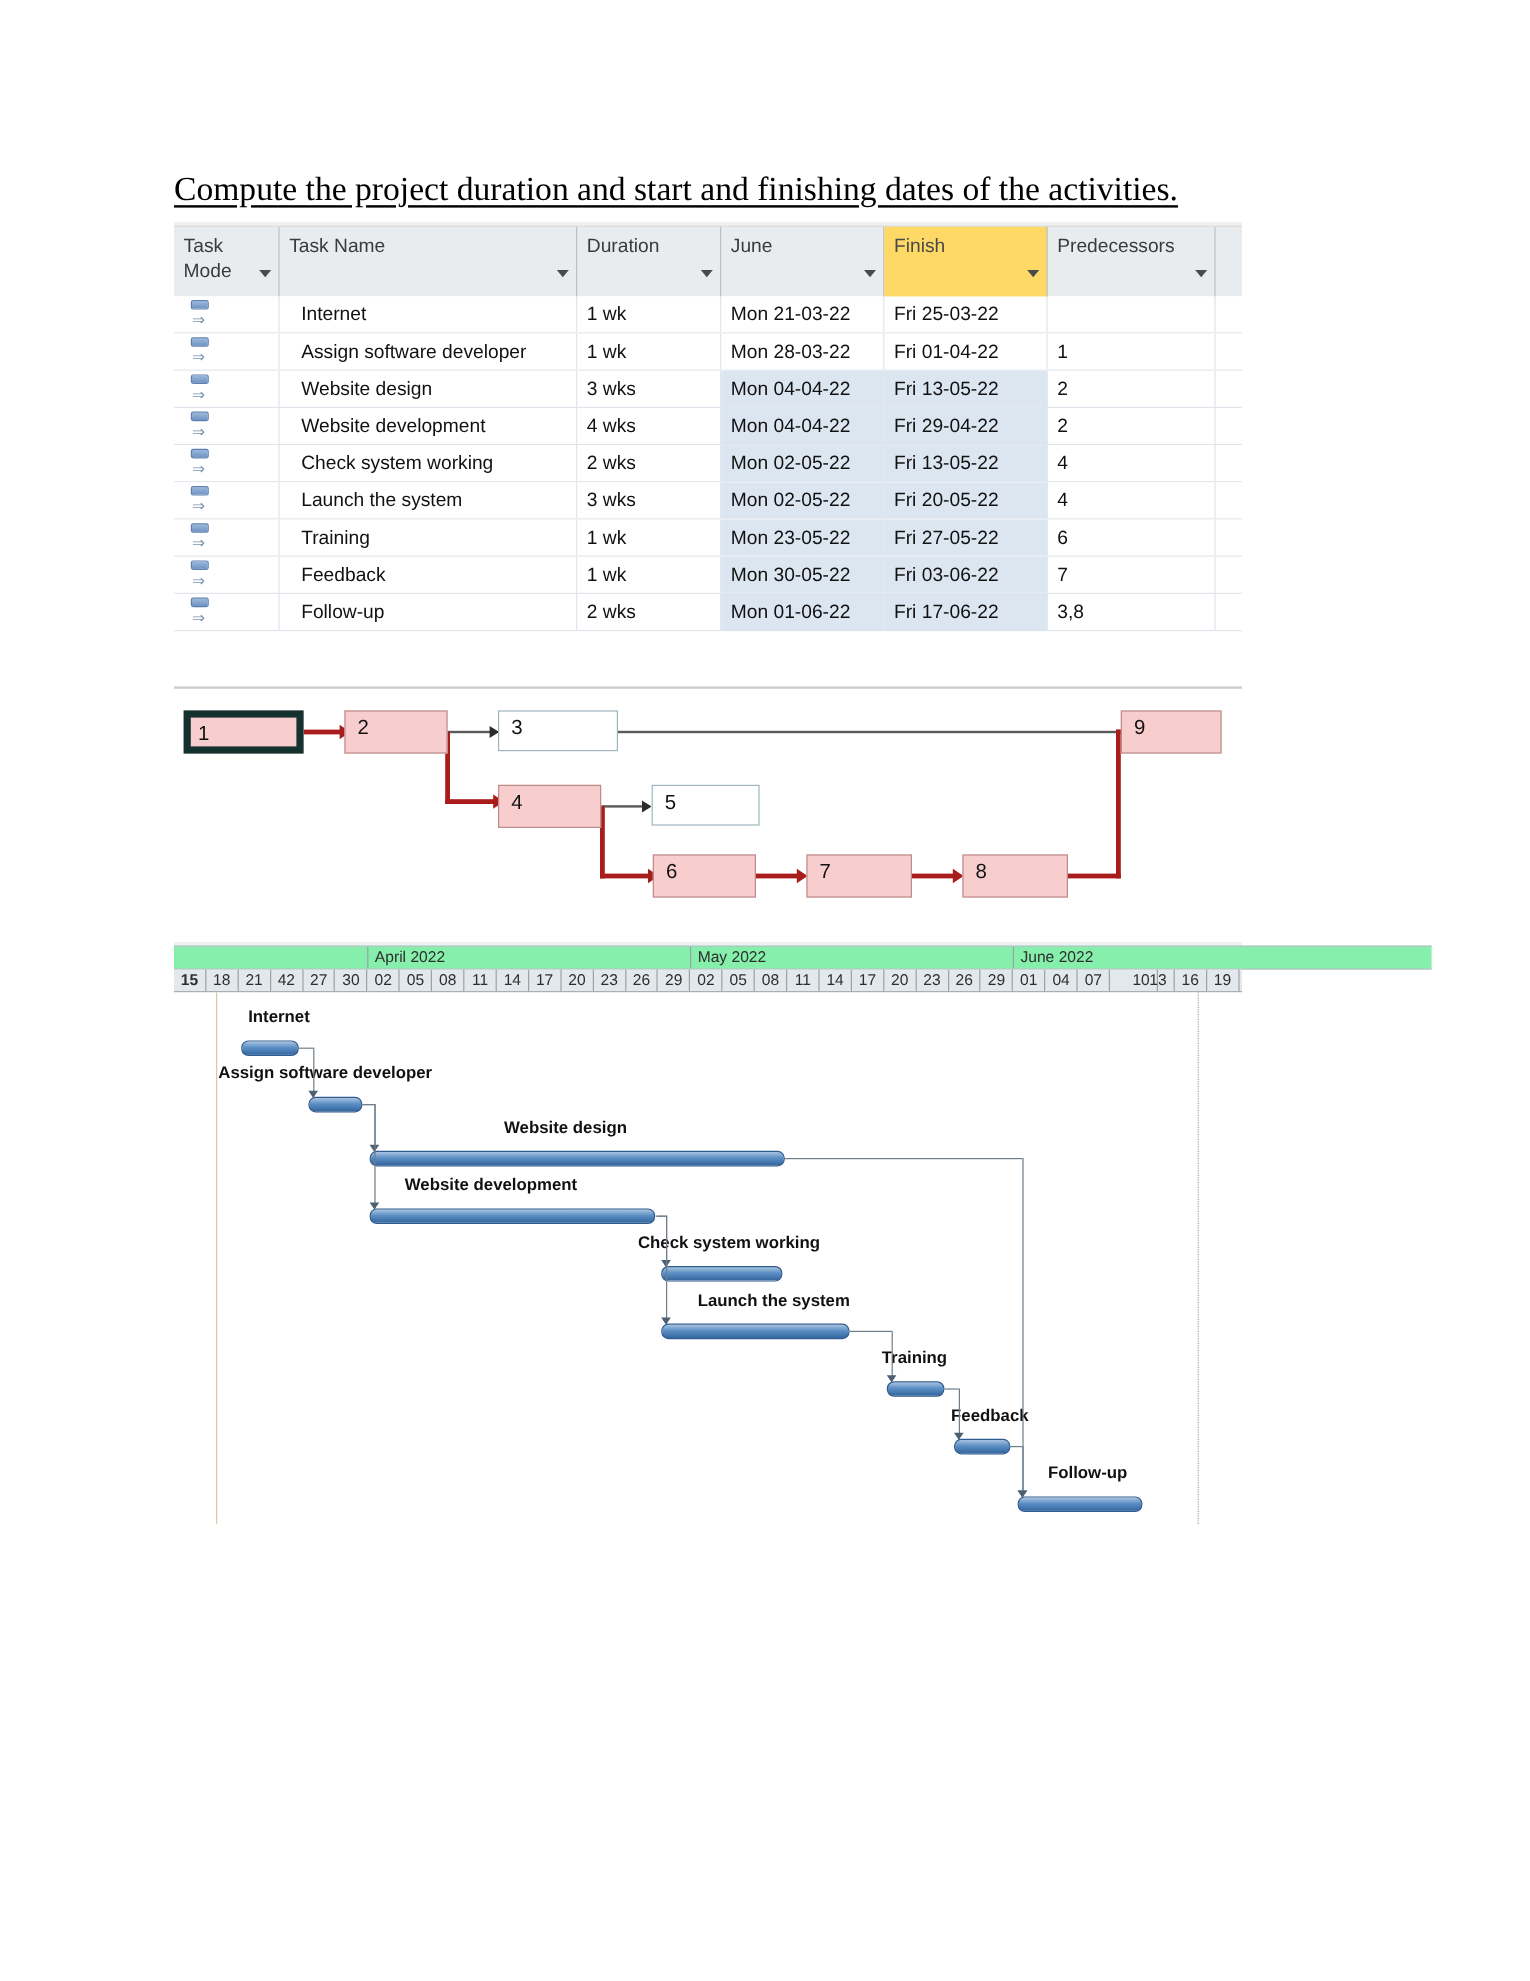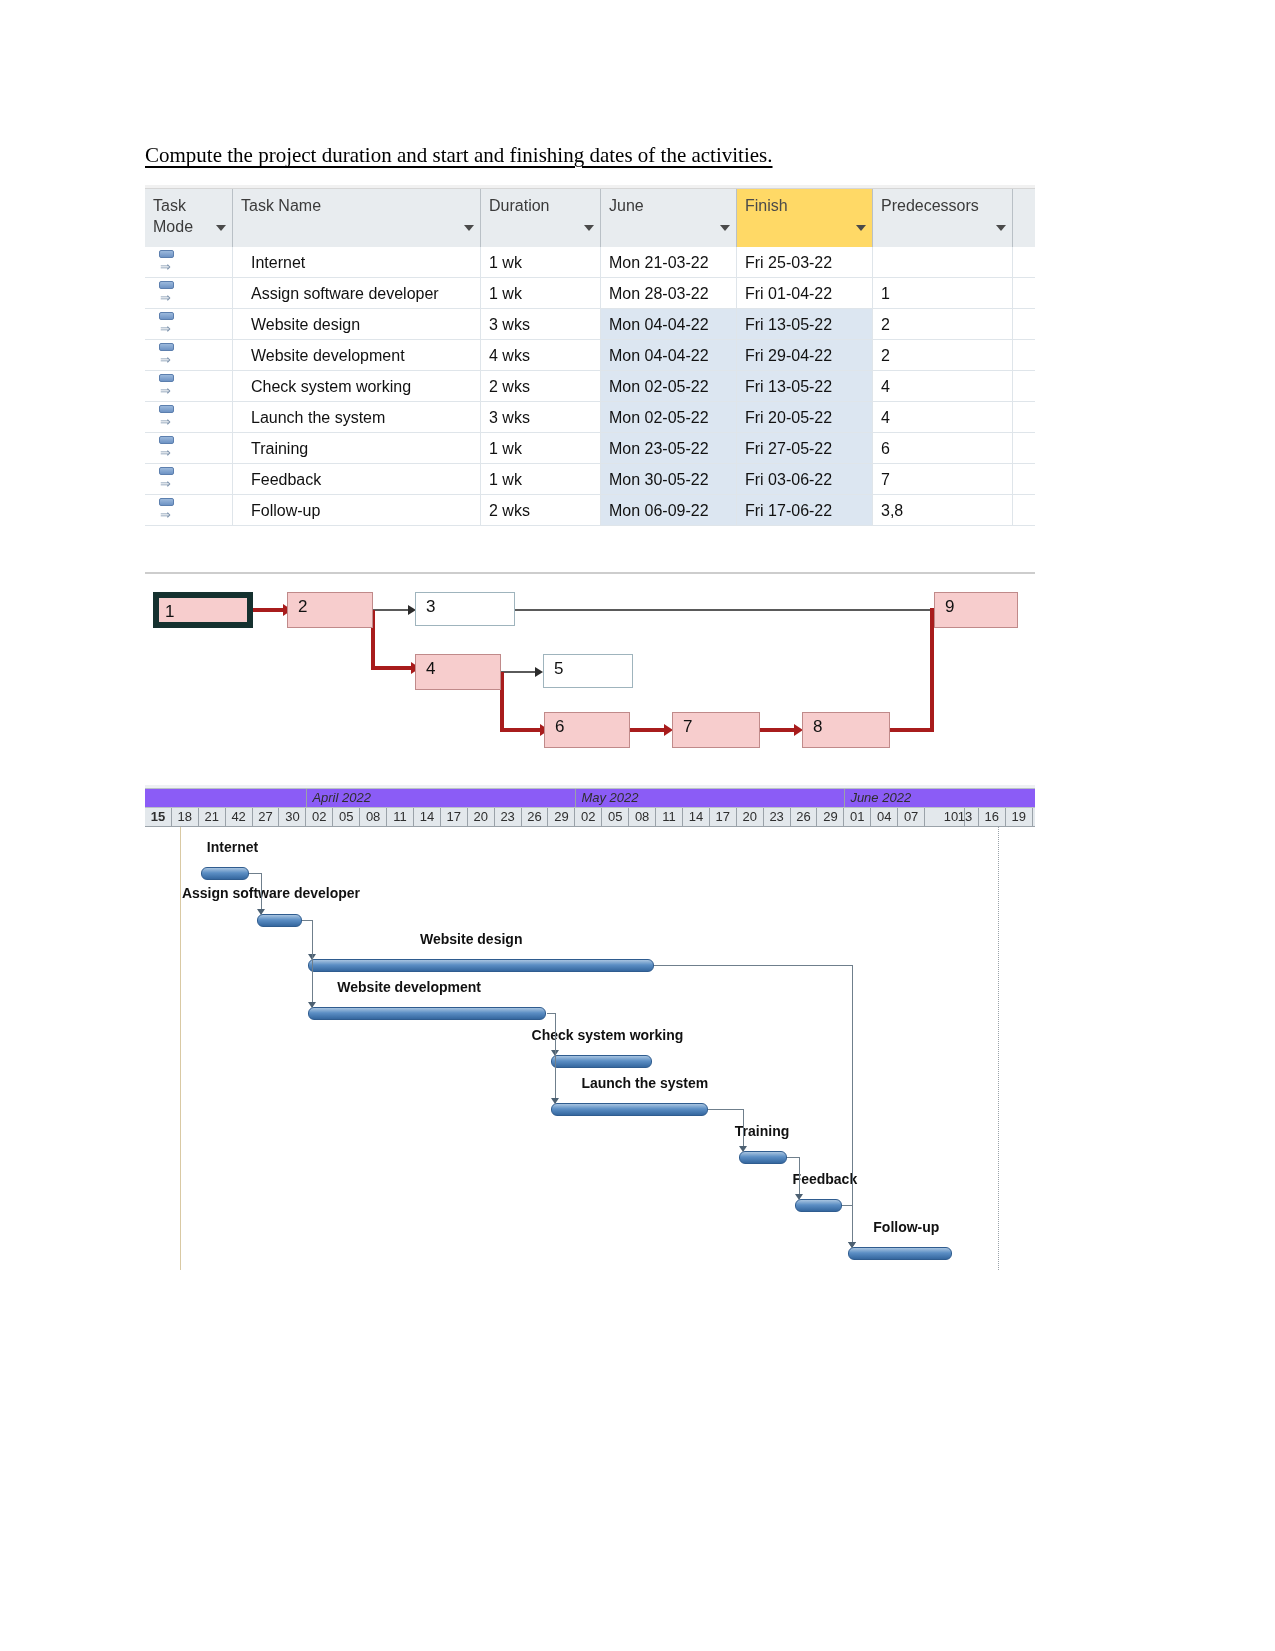--- a/index.html
+++ b/index.html
@@ -1,21 +1,21 @@
 <!DOCTYPE html>
 <html><head>
 <meta charset="utf-8">
 <style>
   html,body{margin:0;padding:0;background:#ffffff;}
   body{width:1275px;height:1651px;position:relative;font-family:"Liberation Sans",sans-serif;}
 
   
   .doc-heading{
     position:absolute;left:145px;top:143px;width:880px;
-    font-family:"Liberation Serif",serif;font-size:21px;color:#000;
+    font-family:"Liberation Serif",serif;font-size:28px;color:#000;
     text-decoration:underline;text-underline-offset:4px;white-space:nowrap;
   }
 
   
   .task-table{position:absolute;left:145px;top:185px;width:890px;}
   .tt-topline{height:3px;background:#f1f1f1;border-bottom:1px solid #d6d6d6;}
   .tt-head{display:flex;background:#e8ecef;height:58px;}
   .tt-head .cell{
     position:relative;border-right:1px solid #b9c0c6;box-sizing:border-box;
     padding:6px 8px 0 8px;font-size:16px;color:#3b3b3b;line-height:21px;
@@ -63,22 +63,22 @@
   .node.sel{border:6px solid #15312f;background:#f7cdcd;padding-left:6px;}
   .lnk{position:absolute;background:#a81c1c;}
   .lnk.thin{background:#5a5a5a;}
   .ahead{position:absolute;width:0;height:0;
     border-top:6px solid transparent;border-bottom:6px solid transparent;border-left:9px solid #a81c1c;}
   .ahead.thin{border-left-color:#2b2b2b;border-top-width:5px;border-bottom-width:5px;border-left-width:8px;}
 
   
   .gantt{position:absolute;left:145px;top:785px;width:890px;height:485px;}
   .g-topline{position:absolute;left:0;top:0;width:890px;height:3px;background:#eef1f3;}
-  .g-months{position:absolute;left:0;top:3px;height:20px;width:890px;
-    background:#8b5cf6;border-top:1px solid #b9c0c6;border-bottom:1px solid #b9c0c6;box-sizing:border-box;font-style:italic;}
+  .g-months{position:absolute;left:0;top:3px;height:20px;width:1048px;
+    background:#86efac;border-top:1px solid #b9c0c6;border-bottom:1px solid #b9c0c6;box-sizing:border-box;}
   .g-month{position:absolute;top:0;height:18px;font-size:13px;color:#2e2e2e;
     padding-left:5px;line-height:18px;border-left:1px solid #9aa2a9;box-sizing:border-box;white-space:nowrap;}
   .g-days{position:absolute;left:0;top:23px;height:19px;width:890px;
     background:#e3e8ec;border-bottom:1px solid #9aa2a9;box-sizing:border-box;}
   .g-day{position:absolute;top:0;height:18px;font-size:13px;color:#2e2e2e;
     text-align:center;line-height:18px;border-right:1px solid #9aa2a9;box-sizing:border-box;}
   .g-body{position:absolute;left:0;top:42px;width:890px;height:443px;background:#fff;}
   .g-vline{position:absolute;top:0;width:1px;height:443px;}
   .g-vline.today{background:#d9c9a3;}
   .g-vline.dash{border-left:1px dotted #9aa2a9;width:0;}
@@ -245,21 +245,21 @@
       </div>
       <div class="tt-row">
         <div class="cell c-mode">
           <span class="mode-icon">
             <span class="bar"></span>
             <span class="arr">⇒</span>
           </span>
         </div>
         <div class="cell c-name">Follow-up</div>
         <div class="cell c-dur">2 wks</div>
-        <div class="cell c-start tinted">Mon 06-09-22</div>
+        <div class="cell c-start tinted">Mon 01-06-22</div>
         <div class="cell c-fin tinted">Fri 17-06-22</div>
         <div class="cell c-pred">3,8</div>
         <div class="cell c-last"></div>
       </div>
     </div>
 </div>
 
 <div class="netdiag">
   <div class="net-rule"></div>
 

